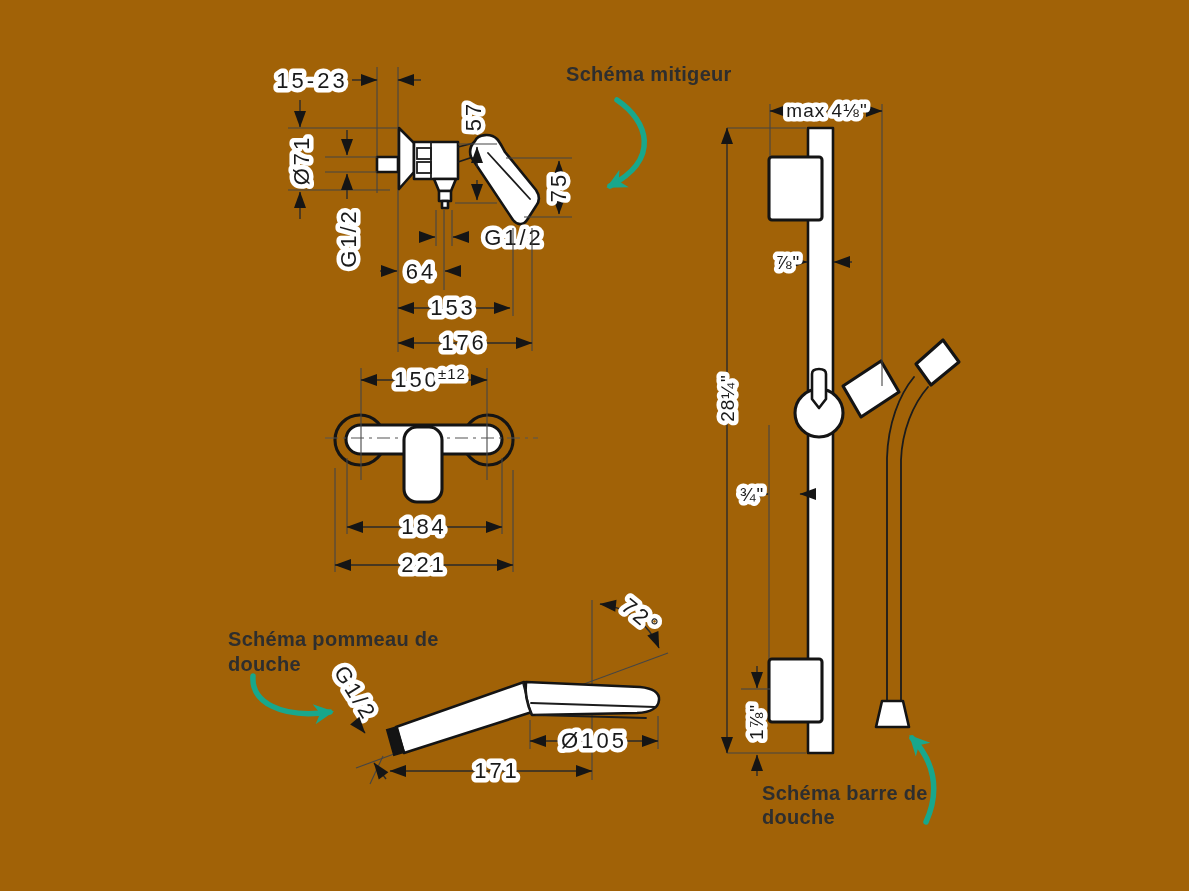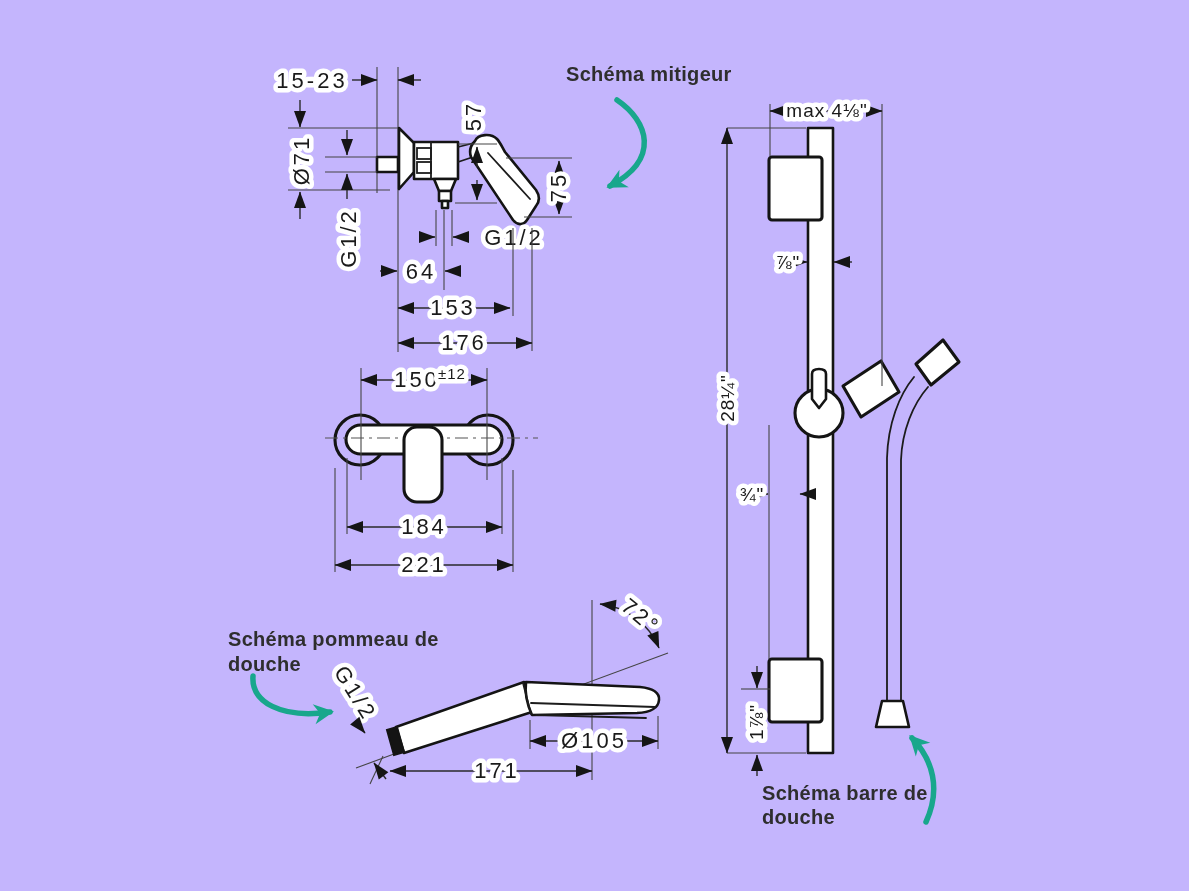--- a/index.html
+++ b/index.html
@@ -1,16 +1,16 @@
 <!DOCTYPE html>
 <html><head>
 <meta charset="utf-8">
 <style>
   html,body{margin:0;padding:0;background:#ffffff;}
-  .canvas{position:relative;width:1189px;height:891px;background:#c4b5fd;overflow:hidden;}
+  .canvas{position:relative;width:1189px;height:891px;background:#a16207;overflow:hidden;}
   svg{display:block;}
   .obj{fill:none;stroke:#141414;stroke-width:2.6;stroke-linejoin:round;stroke-linecap:round;}
   .objf{fill:#ffffff;stroke:#141414;stroke-width:2.6;stroke-linejoin:round;}
   .obj-thick{stroke-width:3.1;}
   .obj-thin{fill:none;stroke:#1c1c1c;stroke-width:1.8;stroke-linecap:round;}
   .dimline{fill:none;stroke:#2a2a2a;stroke-width:1.4;}
   .ref{fill:none;stroke:#454545;stroke-width:1.1;}
   .dashdot{fill:none;stroke:#555;stroke-width:1.1;stroke-dasharray:13 5 3 5;}
   .dim{font-family:"Liberation Sans","DejaVu Sans",sans-serif;font-size:22px;letter-spacing:3px;
        fill:#1a1a1a;text-anchor:middle;paint-order:stroke;stroke:#ffffff;stroke-width:9px;stroke-linejoin:round;}

